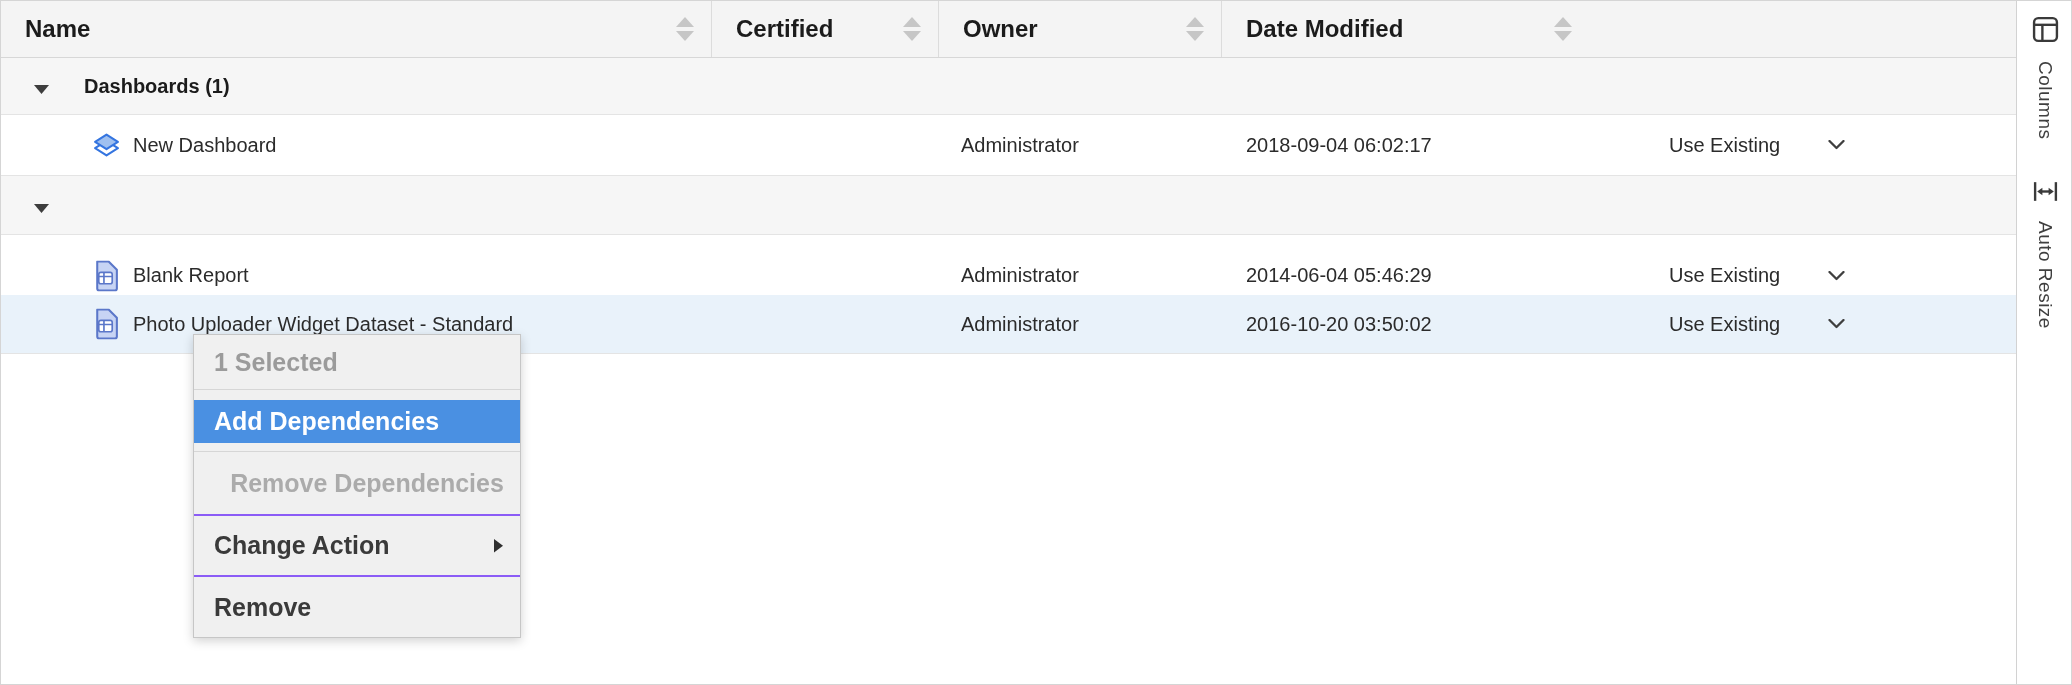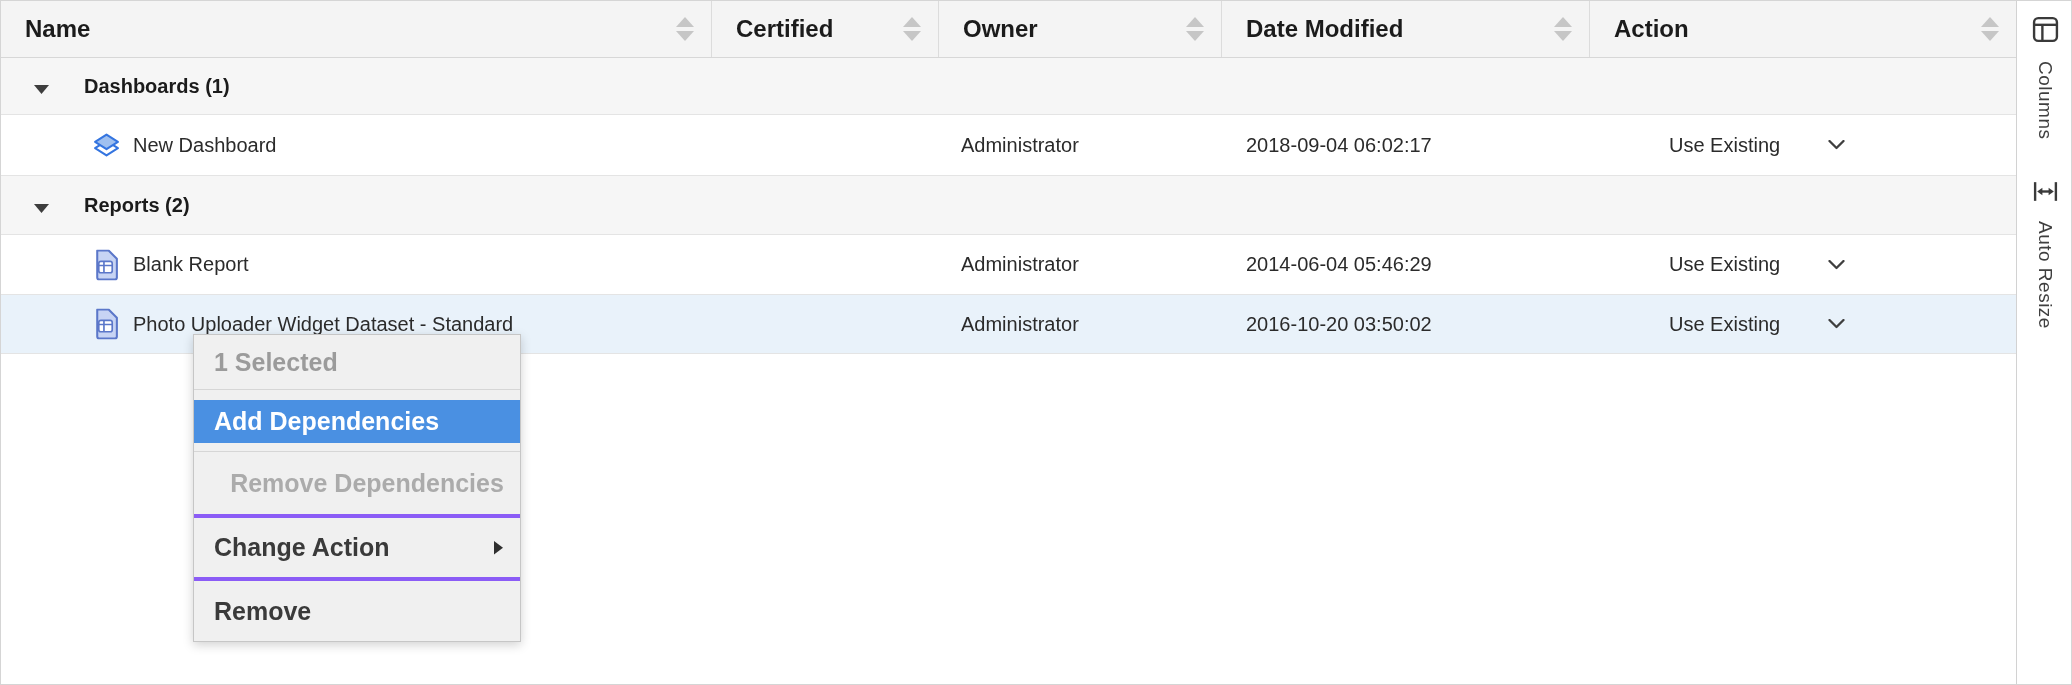--- a/index.html
+++ b/index.html
@@ -40,21 +40,21 @@
   .side-btn-resize{top:179px;}
 
   
   .menu{position:absolute;left:192px;top:333px;width:328px;background:#f0f0f0;border:1px solid #c6c6c6;
         box-sizing:border-box;box-shadow:0 3px 10px rgba(0,0,0,.18);z-index:10;font-size:25px;font-weight:bold;}
   .menu-header{height:54px;line-height:54px;padding-left:20px;color:#9b9b9b;border-bottom:1px solid #d6d6d6;}
   .menu-gap-a{height:10px;}
   .menu-item-active{height:43px;line-height:43px;padding-left:20px;background:#4a90e2;color:#ffffff;cursor:pointer;}
   .menu-gap-b{height:8px;}
   .menu-item-disabled{height:62px;line-height:62px;padding-left:20px;color:#ababab;border-top:1px solid #d6d6d6;text-align:center;}
-  .menu-item{position:relative;height:59px;line-height:59px;padding-left:20px;color:#3a3a3a;border-top:4px solid #8b5cf6;cursor:pointer;}
+  .menu-item{position:relative;height:59px;line-height:59px;padding-left:20px;color:#3a3a3a;border-top:2px solid #8b5cf6;cursor:pointer;}
   .menu-item-last{height:60px;line-height:60px;}
   .submenu-arrow{position:absolute;right:16px;top:50%;margin-top:-7px;line-height:0;}
 </style>
 </head>
 <body>
 
 <div class="app">
 
   <div class="thead">
     <div class="th th-name">
@@ -79,29 +79,20 @@
       <span>Owner</span>
       <span class="sort">
         <svg width="20" height="26" viewBox="0 0 20 26">
             <polygon points="10,1 19,11 1,11" fill="#c6c6c6"></polygon>
             <polygon points="1,15 19,15 10,25" fill="#c6c6c6"></polygon>
           </svg>
       </span>
     </div>
     <div class="th th-date">
       <span>Date Modified</span>
-      <span class="sort">
-        <svg width="20" height="26" viewBox="0 0 20 26">
-            <polygon points="10,1 19,11 1,11" fill="#c6c6c6"></polygon>
-            <polygon points="1,15 19,15 10,25" fill="#c6c6c6"></polygon>
-          </svg>
-      </span>
-    </div>
-    <div class="th th-action">
-      <span>Action</span>
       <span class="sort">
         <svg width="20" height="26" viewBox="0 0 20 26">
             <polygon points="10,1 19,11 1,11" fill="#c6c6c6"></polygon>
             <polygon points="1,15 19,15 10,25" fill="#c6c6c6"></polygon>
           </svg>
       </span>
     </div>
   </div>
 
   <div class="row row-group" style="top:57px;height:57px;">
@@ -130,24 +121,23 @@
         </svg>
     </span>
   </div>
 
   <div class="row row-group" style="top:175px;height:59px;">
     <span class="group-caret">
       <svg width="16" height="10" viewBox="0 0 16 10">
           <polygon points="0,0 15,0 7.5,9" fill="#3d3d3d"></polygon>
         </svg>
     </span>
-    <span class="group-label">Reports (2)</span>
-  </div>
-
-  <div class="row" style="top:234px;height:60px;padding-left:8px;">
+  </div>
+
+  <div class="row" style="top:245px;height:60px;padding-left:8px;">
     <span class="name-icon">
       <svg width="25" height="31" viewBox="0 0 24 30">
         <path d="M4 1 h11 l8 8 v18 q0 2 -2 2 H6 q-2 0 -2 -2 Z" fill="#c7d4f4" stroke="#5b77c9" stroke-width="2" stroke-linejoin="round"></path>
         <rect x="5.5" y="11.5" width="13" height="11" rx="2" fill="#ffffff" stroke="#5b77c9" stroke-width="1.6"></rect>
         <line x1="5.5" y1="15.5" x2="18.5" y2="15.5" stroke="#5b77c9" stroke-width="1.6"></line>
         <line x1="10.5" y1="11.5" x2="10.5" y2="22.5" stroke="#5b77c9" stroke-width="1.6"></line>
       </svg>
     </span>
     <span class="cell name-text">Blank Report</span>
     <span class="cell owner-text">Administrator</span>

